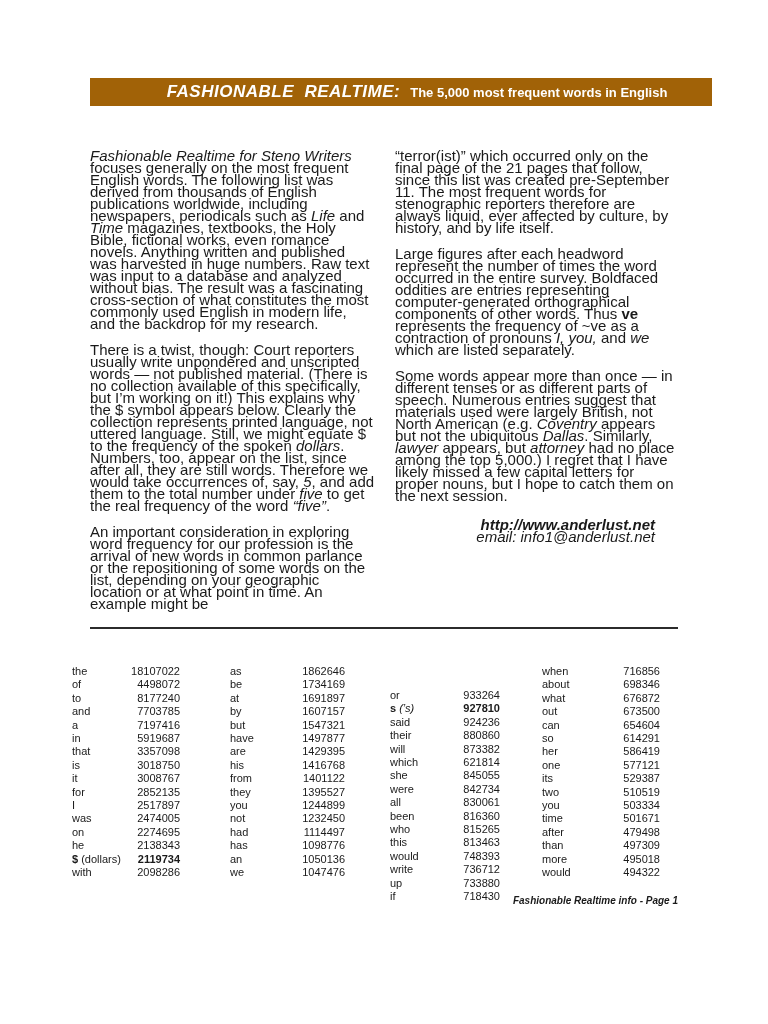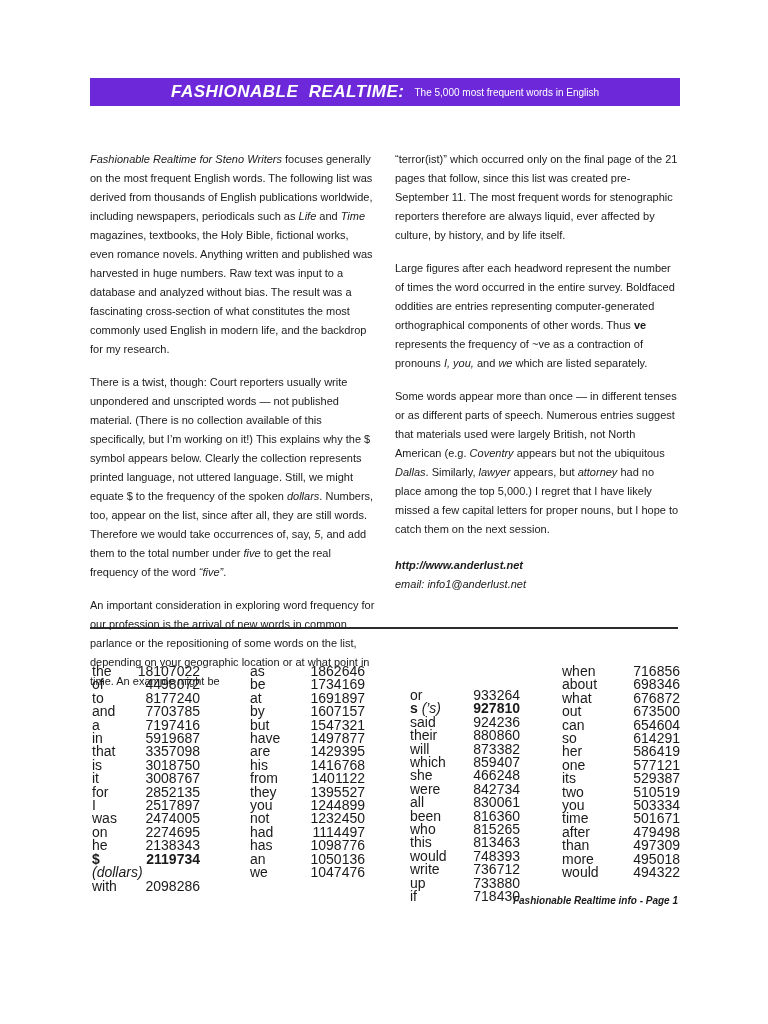--- a/index.html
+++ b/index.html
@@ -6,37 +6,37 @@
   body {
     width: 768px; height: 1024px;
     background: #ffffff;
     font-family: "Liberation Sans", sans-serif;
     color: #1a1a1a;
   }
   .page { position: relative; width: 768px; height: 1024px; background: #fff; overflow: hidden; }
 
   .header-bar {
     position: absolute; left: 90px; top: 78px; width: 590px; height: 28px;
-    background: #6d28d9; color: #fff;
-    display: flex; align-items: center; justify-content: center; gap: 10px;
+    background: #a16207; color: #fff;
+    display: flex; align-items: center; justify-content: center; gap: 10px; padding-left: 32px;
   }
   .header-title { font-style: italic; font-weight: bold; font-size: 17px; letter-spacing: .5px; white-space: pre; }
-  .header-subtitle { font-weight: normal; font-size: 10px; }
+  .header-subtitle { font-weight: bold; font-size: 13px; }
 
   .columns { position: absolute; left: 90px; top: 150px; width: 590px; display: flex; gap: 20px; }
-  .col { width: 285px; font-size: 11px; line-height: 19px; }
+  .col { width: 285px; font-size: 15px; line-height: 12px; }
   .col p { margin: 0 0 14px 0; }
 
   .signature { text-align: right; font-style: italic; margin-top: 16px; }
-  .contact { margin-top: 17px; padding-right: 25px; font-style: italic; }
+  .contact { margin-top: 17px; text-align: right; padding-right: 25px; font-style: italic; }
   .contact .url { font-weight: bold; }
 
   .divider { position: absolute; left: 90px; top: 627px; width: 588px; border-top: 2px solid #2b2b2b; }
 
-  .wtable { position: absolute; left: 92px; top: 665px; width: 588px; display: flex; font-size: 14px; line-height: 13.4px; }
+  .wtable { position: absolute; left: 72px; top: 665px; width: 588px; display: flex; font-size: 11px; line-height: 13.4px; }
   .wcol-0 { width: 108px; margin-right: 50px; }
   .wcol-1 { width: 115px; margin-right: 45px; }
   .wcol-2 { width: 110px; margin-right: 42px; margin-top: 24px; }
   .wcol-3 { width: 118px; }
   .trow { display: flex; justify-content: space-between; }
   .tval { text-align: right; }
 
   .footer { position: absolute; right: 90px; top: 895px; font-size: 10px; font-weight: bold; font-style: italic; }
 </style>
 </head>
@@ -120,21 +120,21 @@
         </div>
         <div class="trow">
           <span class="tword"><span>on</span></span>
           <span class="tval">2274695</span>
         </div>
         <div class="trow">
           <span class="tword"><span>he</span></span>
           <span class="tval">2138343</span>
         </div>
         <div class="trow">
-          <span class="tword"><span style="font-weight: bold;">$</span><span style="font-style: italic;"> (dollars)</span></span>
+          <span class="tword"><span style="font-weight: bold;">$</span><span style=""> (dollars)</span></span>
           <span class="tval" style="font-weight: bold;">2119734</span>
         </div>
         <div class="trow">
           <span class="tword"><span>with</span></span>
           <span class="tval">2098286</span>
         </div>
       </div>
     <div class="wcol-1">
         <div class="trow">
           <span class="tword"><span>as</span></span>
@@ -217,25 +217,25 @@
         <div class="trow">
           <span class="tword"><span>their</span></span>
           <span class="tval">880860</span>
         </div>
         <div class="trow">
           <span class="tword"><span>will</span></span>
           <span class="tval">873382</span>
         </div>
         <div class="trow">
           <span class="tword"><span>which</span></span>
-          <span class="tval">859407</span>
+          <span class="tval">621814</span>
         </div>
         <div class="trow">
           <span class="tword"><span>she</span></span>
-          <span class="tval">466248</span>
+          <span class="tval">845055</span>
         </div>
         <div class="trow">
           <span class="tword"><span>were</span></span>
           <span class="tval">842734</span>
         </div>
         <div class="trow">
           <span class="tword"><span>all</span></span>
           <span class="tval">830061</span>
         </div>
         <div class="trow">

